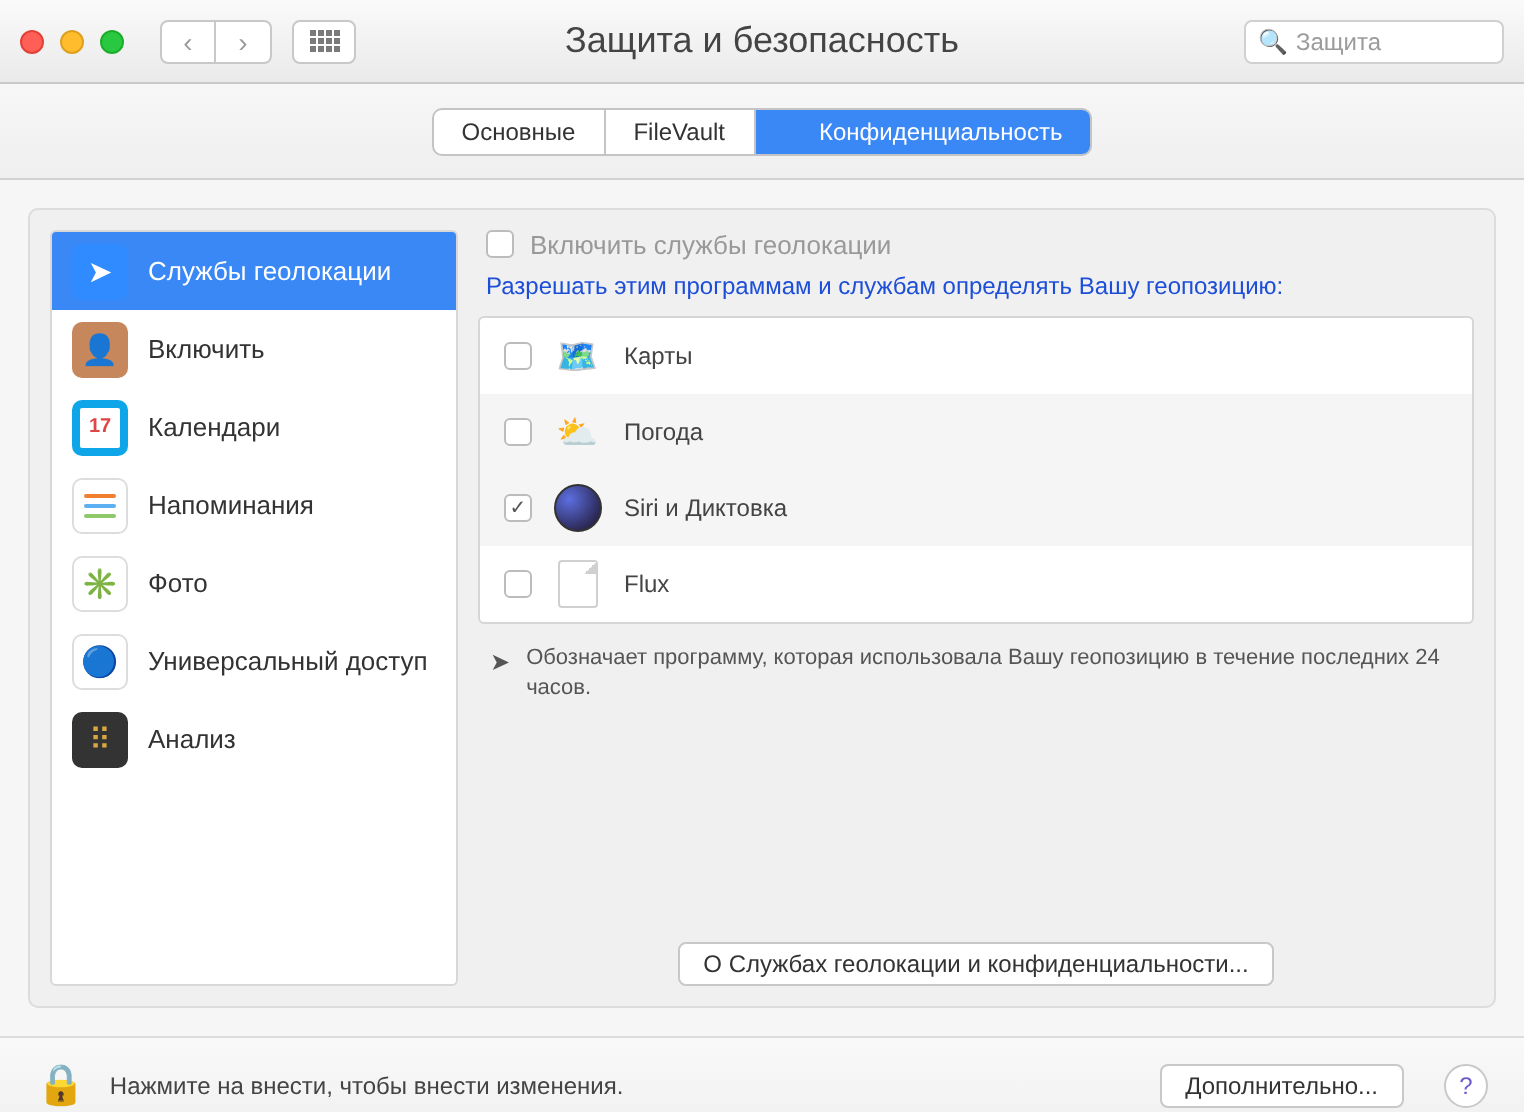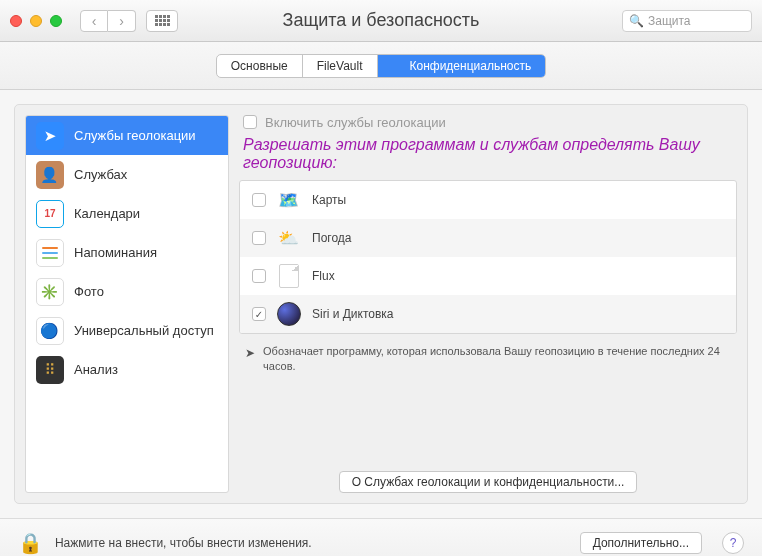--- a/index.html
+++ b/index.html
@@ -31,21 +31,21 @@
 
 
 .panel{ margin:14px; height:400px; background:#f0f0f0; border:1px solid #dcdcdc; border-radius:5px; display:flex; padding:10px; gap:10px;}
 .sidebar{ width:204px; background:#fff; border:1px solid #d8d8d8; border-radius:3px; overflow:hidden;}
 .side-item{ height:39px; display:flex; align-items:center; gap:10px; padding:0 10px; font-size:13px; color:#333; border-bottom:0;}
 .side-item.active{ background:#3a87f6; color:#fff;}
 .icon-box{ width:28px; height:28px; border-radius:5px; display:flex; align-items:center; justify-content:center; font-size:15px; flex-shrink:0;}
 
 .content{ flex:1; display:flex; flex-direction:column; }
 .enable-row{ display:flex; align-items:flex-start; gap:8px; padding:0 4px 6px 4px; font-size:13px; color:#999;}
-.enable-desc{ font-size:16px; color:#a21caf; padding:0 4px 8px 4px;font-style:italic;}
+.enable-desc{ font-size:12px; color:#1d4ed8; padding:0 4px 8px 4px;}
 .app-list{ background:#fff; border:1px solid #d6d6d6; border-radius:3px; overflow:hidden;}
 .app-row{ height:38px; display:flex; align-items:center; gap:10px; padding:0 12px; font-size:12px; color:#444;}
 .app-row.alt{ background:#f5f5f5;}
 .chk{ width:14px; height:14px; border:1px solid #bcbcbc; border-radius:3px; background:#fff; display:flex; align-items:center; justify-content:center; font-size:10px; color:#555;}
 .chk.on::after{ content:"✓"; }
 .app-icon{ width:26px; height:26px; display:flex; align-items:center; justify-content:center; font-size:17px;}
 
 .note-row{ display:flex; gap:8px; padding:10px 6px 0 6px; font-size:11px; color:#555; line-height:1.4;}
 .note-row .arrow{ font-size:12px; color:#555; position:relative; top:1px;}
 .about-row{ margin-top:auto; display:flex; justify-content:center; padding-top:12px;}
@@ -54,21 +54,21 @@
 
 .footer{ height:48px; display:flex; align-items:center; padding:0 18px; gap:12px; border-top:1px solid #dcdcdc; background:linear-gradient(#f9f9f9,#f0f0f0);}
 .lock-icon{ font-size:20px;}
 .footer-text{ font-size:12px; color:#444;}
 .footer .mac-btn{ margin-left:auto;}
 .help{ width:22px; height:22px; border:1px solid #c8c8c8; border-radius:50%; background:#fff; display:flex; align-items:center; justify-content:center; font-size:12px; color:#6a5acd; margin-left:8px;}
 
 
 .ic-loc{ background:#2f8bff; color:#fff;}
 .ic-contact{ background:#c5875b; color:#fff;}
-.ic-cal{ background:#fff; border:1px solid #0ea5e9; color:#e04545; font-size:10px; font-weight:bold;}
+.ic-cal{ background:#fff; border:4px solid #0ea5e9; color:#e04545; font-size:10px; font-weight:bold;}
 .ic-rem{ background:#fff; border:1px solid #ddd;}
 .ic-rem-bars{ width:16px; height:12px; display:flex; flex-direction:column; justify-content:space-between;}
 .ic-rem-bars span{ height:2px; background:#f08030; border-radius:1px;}
 .ic-rem-bars span:nth-child(2){ background:#5ab0f0;}
 .ic-rem-bars span:nth-child(3){ background:#8fc96a;}
 .ic-photo{ background:#fff; border:1px solid #ddd;}
 .ic-access{ background:#fff; border:1px solid #ddd; color:#2f6fff;}
 .ic-analyz{ background:#333; color:#d8a742;}
 .file-icon{ width:20px; height:24px; background:#fff; border:1px solid #d0d0d0; border-radius:2px; position:relative;}
 .file-icon::before{ content:""; position:absolute; top:0; right:0; width:6px; height:6px; background:linear-gradient(135deg,#fff 50%,#d0d0d0 50%);}
@@ -119,21 +119,21 @@
 </div>
 
 <div class="panel">
   <div class="sidebar">
     <div class="side-item active">
       <div class="icon-box ic-loc">➤</div>
       <span>Службы геолокации</span>
     </div>
     <div class="side-item">
       <div class="icon-box ic-contact">👤</div>
-      <span>Службах</span>
+      <span>Включить</span>
     </div>
     <div class="side-item">
       <div class="icon-box ic-cal">
           <span>17</span>
         </div>
       <span>Календари</span>
     </div>
     <div class="side-item">
       <div class="icon-box ic-rem">
           <div class="ic-rem-bars">
@@ -169,34 +169,34 @@
       <div class="app-row">
         <div class="chk"></div>
         <div class="app-icon">🗺️</div>
         <span>Карты</span>
       </div>
       <div class="app-row alt">
         <div class="chk"></div>
         <div class="app-icon">⛅</div>
         <span>Погода</span>
       </div>
+      <div class="app-row alt">
+        <div class="chk on"></div>
+        <div class="app-icon">
+            <div class="siri-icon"></div>
+          </div>
+        <span>Siri и Диктовка</span>
+      </div>
       <div class="app-row">
         <div class="chk"></div>
         <div class="app-icon">
             <div class="file-icon"></div>
           </div>
         <span>Flux</span>
       </div>
-      <div class="app-row alt">
-        <div class="chk on"></div>
-        <div class="app-icon">
-            <div class="siri-icon"></div>
-          </div>
-        <span>Siri и Диктовка</span>
-      </div>
     </div>
 
     <div class="note-row">
       <span class="arrow">➤</span>
       <span>Обозначает программу, которая использовала Вашу геопозицию в течение последних 24 часов.</span>
     </div>
 
     <div class="about-row">
       <div class="mac-btn">О Службах геолокации и конфиденциальности...</div>
     </div>

